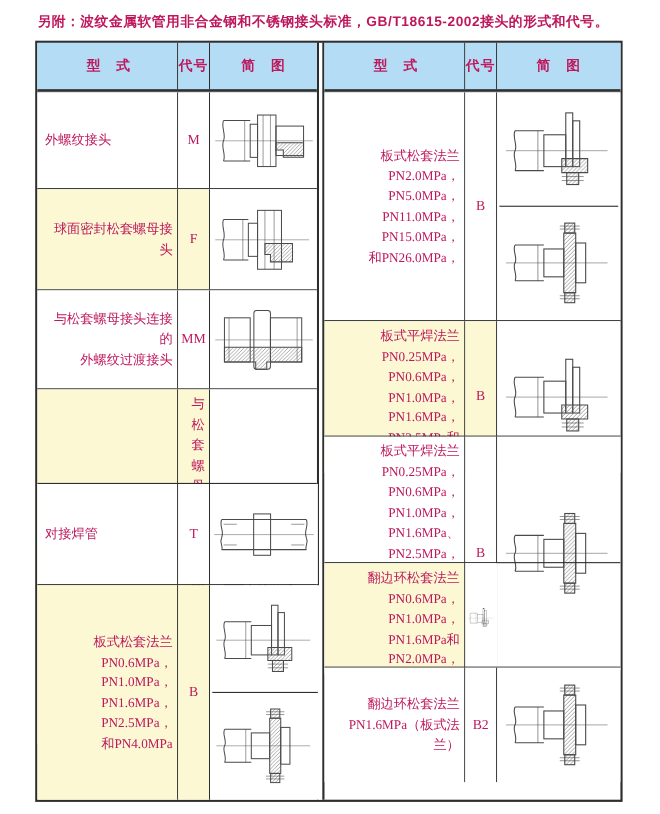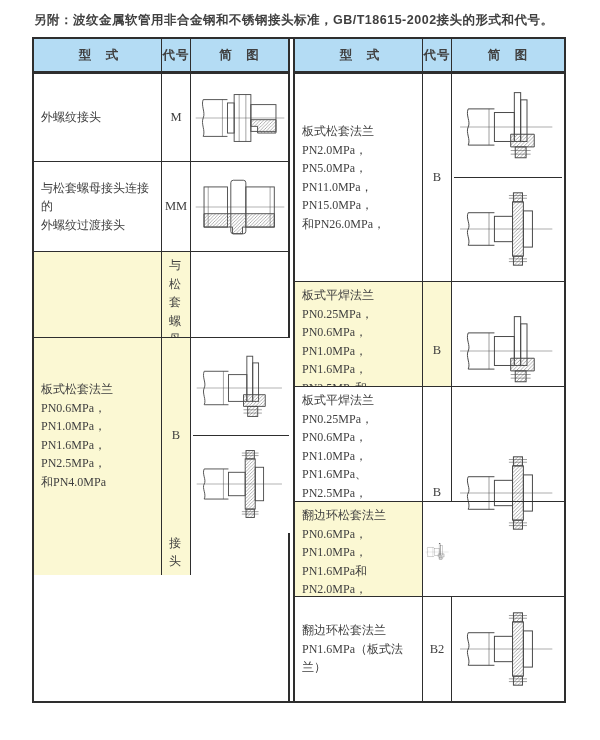--- a/index.html
+++ b/index.html
@@ -1,27 +1,27 @@
 <!DOCTYPE html>
 <html><head>
 <meta charset="utf-8">
 <style>
   html,body{margin:0;padding:0;background:#ffffff;}
   .page{position:relative;width:600px;height:740px;background:#ffffff;overflow:hidden;
-        font-family:"Liberation Serif","DejaVu Serif",serif;color:#404040;}
+        font-family:"Liberation Serif","DejaVu Serif",serif;color:#be185d;text-align:right;}
   .title{position:absolute;left:34px;top:12px;font-family:"Liberation Sans","DejaVu Sans",sans-serif;
          font-size:12.5px;font-weight:600;letter-spacing:0.5px;white-space:nowrap;}
   .tables{position:absolute;left:32px;top:37px;display:flex;border:2px solid #2e2e2e;background:#fff;}
   .subtable{display:flex;flex-direction:column;}
   .subtable.left{width:254px;border-right:2px solid #2e2e2e;}
   .subtable.right{width:269px;border-left:2px solid #2e2e2e;}
   .gap{width:3px;background:#fff;}
   .row{display:grid;grid-template-columns:128px 29px 1fr;box-sizing:border-box;}
   .row + .row{border-top:1.6px solid #2e2e2e;}
-  .row.header{height:34px;background:#b4dcf4;border-bottom:2px solid #2e2e2e;}
+  .row.header{height:44px;background:#b4dcf4;border-bottom:2px solid #2e2e2e;}
   .cell{box-sizing:border-box;display:flex;align-items:center;background:#fff;}
   .cell.type{padding:4px 4px 4px 7px;border-right:1.6px solid #2e2e2e;}
   .cell.code{justify-content:center;border-right:1.6px solid #2e2e2e;}
   .cell.diagram{justify-content:center;padding:2px;}
   .hdr{justify-content:center;font-weight:bold;font-size:12.5px;background:#b4dcf4 !important;letter-spacing:1px;}
   .row.hl .type,.row.hl .code{background:#fbf8d3;}
   .type-text{font-size:12px;line-height:18.5px;white-space:pre-line;}
   .code-text{font-size:12.5px;}
   .cell.diagram svg{width:92px;height:72px;}
   .subtable.right .cell.diagram svg{width:100px;height:76px;}
@@ -162,20 +162,33 @@
         <div class="cell code">
             <span class="code-text">M</span>
           </div>
         <div class="cell diagram">
             <svg>
               <use href="#sym-hose-thread"></use>
             </svg>
           </div>
       </div>
 
+      <div class="row hl" style="height:92px">
+        <div class="cell type">
+            <span class="type-text">球面密封松套螺母接头</span>
+          </div>
+        <div class="cell code">
+            <span class="code-text">F</span>
+          </div>
+        <div class="cell diagram">
+            <svg>
+              <use href="#sym-hose-nut"></use>
+            </svg>
+          </div>
+      </div>
 
       <div class="row" style="height:90px">
         <div class="cell type">
             <span class="type-text">与松套螺母接头连接的
 外螺纹过渡接头</span>
           </div>
         <div class="cell code">
             <span class="code-text">MM</span>
           </div>
         <div class="cell diagram">
@@ -193,20 +206,33 @@
             <span class="type-text">与松套螺母接头连接的内
 螺纹过渡接头</span>
           </div>
         <div class="cell diagram">
             <svg>
               <use href="#sym-adapter"></use>
             </svg>
           </div>
       </div>
 
+      <div class="row" style="height:92px">
+        <div class="cell type">
+            <span class="type-text">对接焊管</span>
+          </div>
+        <div class="cell code">
+            <span class="code-text">T</span>
+          </div>
+        <div class="cell diagram tall">
+            <svg>
+              <use href="#sym-pipe"></use>
+            </svg>
+          </div>
+      </div>
 
       <div class="row hl" style="height:196px">
         <div class="cell type">
             <span class="type-text">板式松套法兰
 PN0.6MPa，PN1.0MPa，
 PN1.6MPa，PN2.5MPa，
 和PN4.0MPa</span>
           </div>
         <div class="cell code">
             <span class="code-text">B</span>

